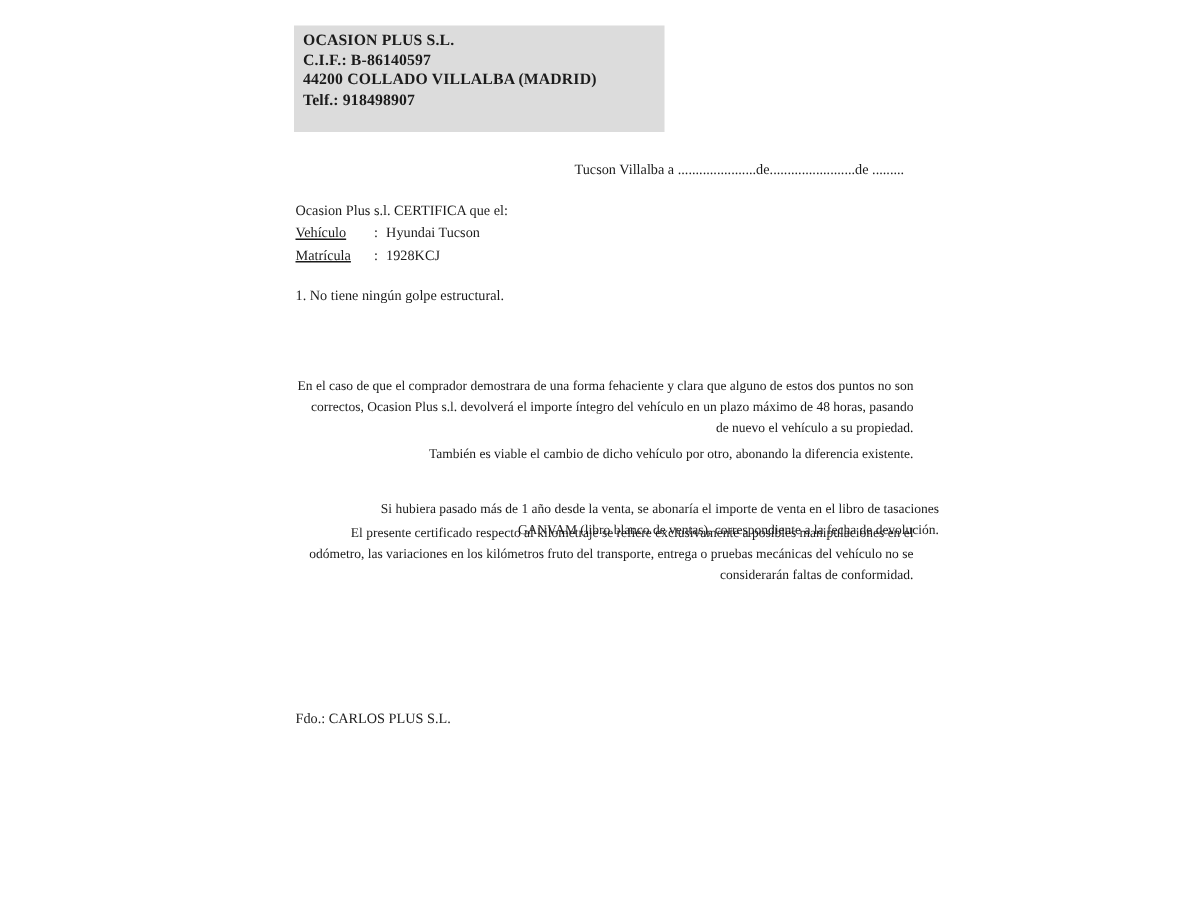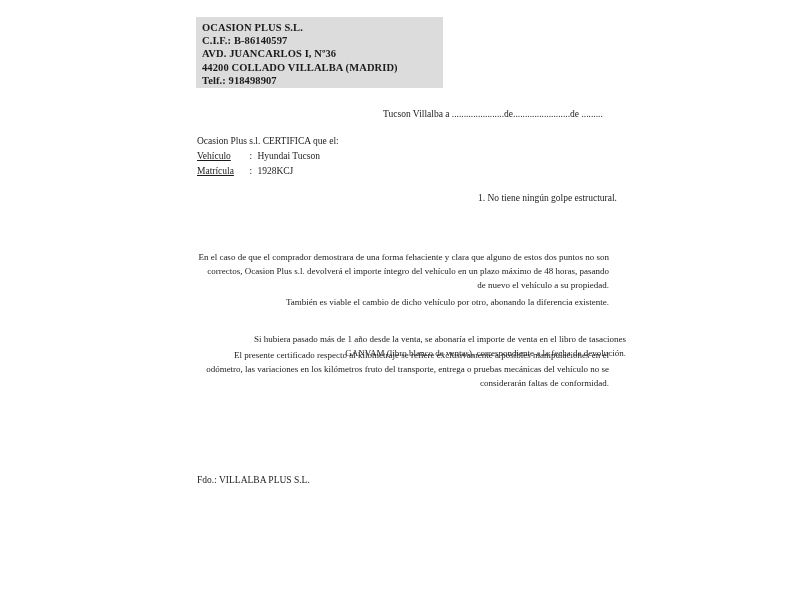--- a/index.html
+++ b/index.html
@@ -49,21 +49,20 @@
     min-width: 50px;
     text-decoration: underline;
   }
   .field-row .field-colon { margin-right: 3px; }
   .points {
     position: absolute;
     left: 197px;
     top: 193px;
     width: 420px;
     font-size: 9.5px;
-    text-align: right;
   }
   .points .point { margin: 0 0 11px 0; }
   .para {
     position: absolute;
     left: 197px;
     width: 412px;
     font-size: 9px;
     line-height: 14px;
     text-align: right;
   }
@@ -89,21 +88,20 @@
   .legal .legal-line { white-space: nowrap; }
 </style>
 </head>
 <body>
 
 <div class="page">
 
   <div class="header-block">
     <div>OCASION PLUS S.L.</div>
     <div>C.I.F.: B-86140597</div>
-    <div>AVD. JUANCARLOS I, Nº36</div>
     <div>44200 COLLADO VILLALBA (MADRID)</div>
     <div>Telf.: 918498907</div>
   </div>
 
   <div class="date-line">Tucson Villalba a ......................de........................de .........</div>
 
   <div class="certify">
     <div>Ocasion Plus s.l. CERTIFICA que el:</div>
     <div class="field-row">
       <span class="field-label">Vehículo</span>
@@ -119,21 +117,21 @@
 
   <div class="points">
     <div class="point">1. No tiene ningún golpe estructural.</div>
   </div>
 
   <div class="para para-1">En el caso de que el comprador demostrara de una forma fehaciente y clara que alguno de estos dos puntos no son correctos, Ocasion Plus s.l. devolverá el importe íntegro del vehículo en un plazo máximo de 48 horas, pasando de nuevo el vehículo a su propiedad.</div>
   <div class="para para-2">También es viable el cambio de dicho vehículo por otro, abonando la diferencia existente.</div>
   <div class="para para-3">Si hubiera pasado más de 1 año desde la venta, se abonaría el importe de venta en el libro de tasaciones GANVAM (libro blanco de ventas), correspondiente a la fecha de devolución.</div>
   <div class="para para-4">El presente certificado respecto al kilometraje se refiere exclusivamente a posibles manipulaciones en el odómetro, las variaciones en los kilómetros fruto del transporte, entrega o pruebas mecánicas del vehículo no se considerarán faltas de conformidad.</div>
 
-  <div class="signature">Fdo.: VILLALBA PLUS S.L.</div>
+  <div class="signature">Fdo.: CARLOS PLUS S.L.</div>
 
   <div class="legal">
     <div class="legal-line">De acuerdo con lo establecido por la Ley Orgánica 15/1999, de 13 de diciembre, de Protección de Datos de Carácter Personal (LOPD), le informamos que los datos aportados serán incorporados a un fichero del que es titular</div>
     <div class="legal-line">OCASIÓN PLUS, S.L. con la finalidad de realizar la gestión administrativa, contable y fiscal, así como enviarle comunicaciones comerciales sobre nuestros productos y servicios.</div>
     <div class="legal-line">Los datos incluidos podrán ser comunicados a Gestores Administrativos, Entidades Aseguradoras, Organismos de la Administración Pública con competencia en la materia y personas relacionadas directamente con el</div>
     <div class="legal-line">Responsable del fichero, con la finalidad realizar las gestiones de compra venta del vehículo y el cambio de titularidad del mismo.</div>
     <div class="legal-line">Asimismo, declara haber sido informado de la posibilidad de ejercer los derechos de acceso, rectificación, cancelación y oposición de sus datos en el domicilio fiscal de OCASIÓN PLUS, S.L. sito en AVDA. JUAN</div>
     <div class="legal-line">CARLOS I, 36 - 28400 COLLADO VILLALBA - MADRID. Inscrita en el Registro Mercantil de Madrid Tomo 1/56, Inscripción 1, Hoja M 511731.</div>
   </div>
 

